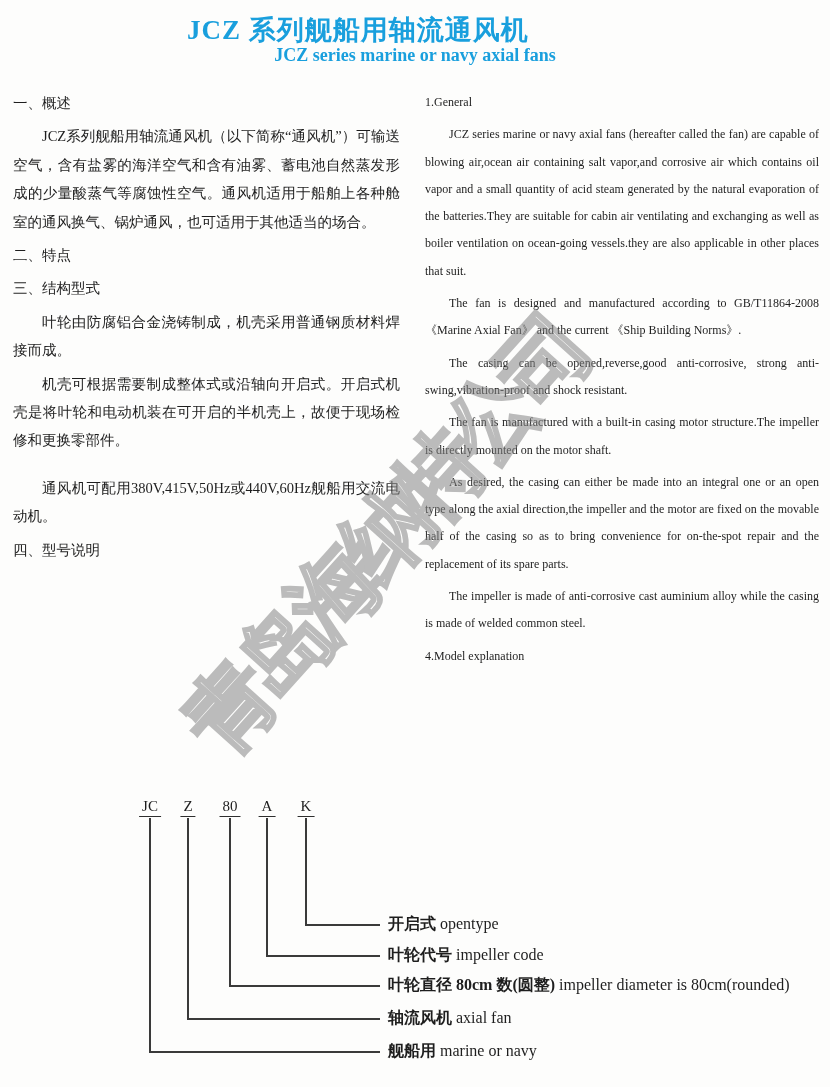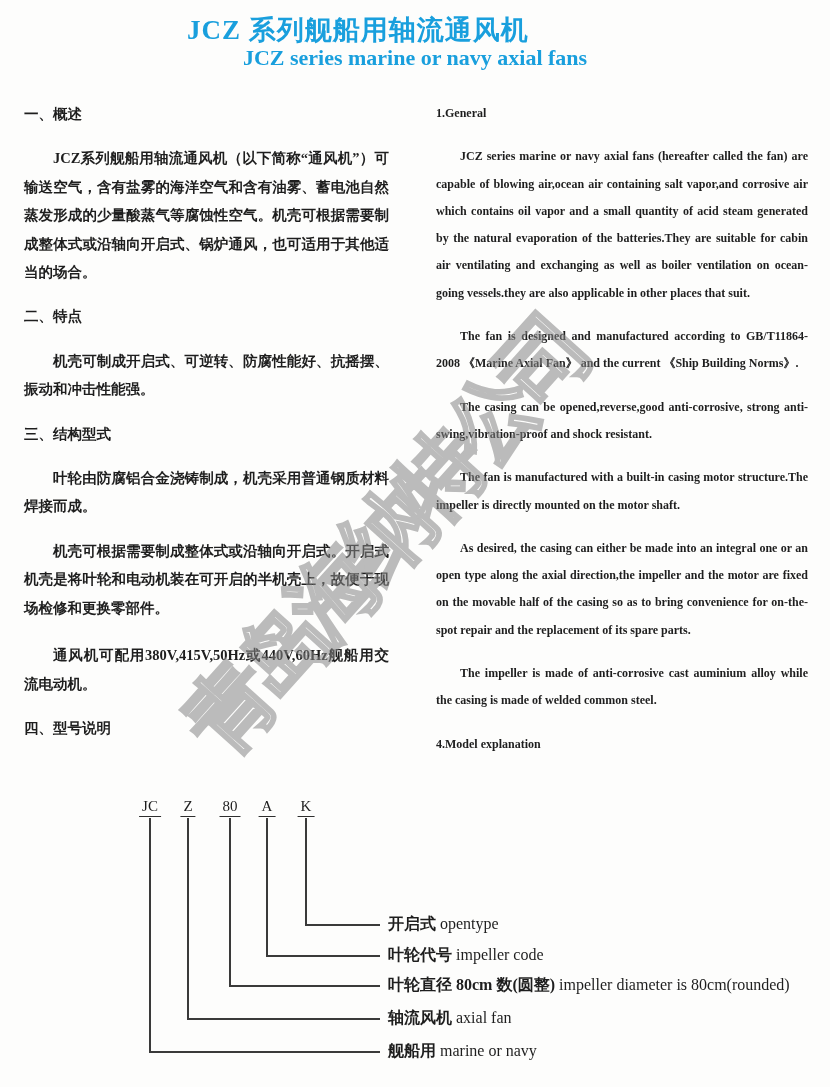--- a/index.html
+++ b/index.html
@@ -13,25 +13,25 @@
   }
   .title-cn {
     position:absolute; top:12px; left:0; width:716px;
     text-align:center;
     font-size:27px; font-weight:bold; letter-spacing:1px;
     color:#199fdd;
   }
   .title-en {
     position:absolute; top:45px; left:0; width:830px;
     text-align:center;
-    font-size:22px; font-weight:bold;
+    font-size:18px; font-weight:bold;
     color:#199fdd;
   }
   .col { position:absolute; top:84px; text-align:justify; }
-  .col p, .col h3 { margin:16px; padding:0; font-size:inherit; font-weight:bold; }
+  .col p, .col h3 { margin:5px; padding:0; font-size:inherit; font-weight:normal; }
   .col-left {
     left:8px; width:397px;
     font-size:14.5px; line-height:28.4px;
     font-weight:bold;
   }
   .col-right {
     left:420px; width:404px;
     font-size:12px; line-height:27.3px;
     font-weight:normal;
   }
@@ -73,23 +73,22 @@
 </head>
 <body>
 
 <div class="title-cn">JCZ 系列舰船用轴流通风机</div>
 <div class="title-en">JCZ series marine or navy axial fans</div>
 
 <div class="watermark">青岛海纳特公司</div>
 
 <div class="col col-left">
   <h3>一、概述</h3>
-  <p class="ind">JCZ系列舰船用轴流通风机（以下简称“通风机”）可输送空气，含有盐雾的海洋空气和含有油雾、蓄电池自然蒸发形成的少量酸蒸气等腐蚀性空气。机壳可根据需要制成整体式或沿轴向开启式、锅炉通风，也可适用于其他适当的场合。</p>
+  <p class="ind">JCZ系列舰船用轴流通风机（以下简称“通风机”）可输送空气，含有盐雾的海洋空气和含有油雾、蓄电池自然蒸发形成的少量酸蒸气等腐蚀性空气。通风机适用于船舶上各种舱室的通风换气、锅炉通风，也可适用于其他适当的场合。</p>
   <h3>二、特点</h3>
-  <p class="ind">机壳可制成开启式、可逆转、防腐性能好、抗摇摆、振动和冲击性能强。</p>
   <h3>三、结构型式</h3>
   <p class="ind">叶轮由防腐铝合金浇铸制成，机壳采用普通钢质材料焊接而成。</p>
   <p class="ind">机壳可根据需要制成整体式或沿轴向开启式。开启式机壳是将叶轮和电动机装在可开启的半机壳上，故便于现场检修和更换零部件。</p>
   <p class="ind gap-sm">通风机可配用380V,415V,50Hz或440V,60Hz舰船用交流电动机。</p>
   <h3>四、型号说明</h3>
 </div>
 
 <div class="col col-right">
   <h3>1.General</h3>
   <p class="ind">JCZ series marine or navy axial fans (hereafter called the fan) are capable of blowing air,ocean air containing salt vapor,and corrosive air which contains oil vapor and a small quantity of acid steam generated by the natural evaporation of the batteries.They are suitable for cabin air ventilating and exchanging as well as boiler ventilation on ocean-going vessels.they are also applicable in other places that suit.</p>

